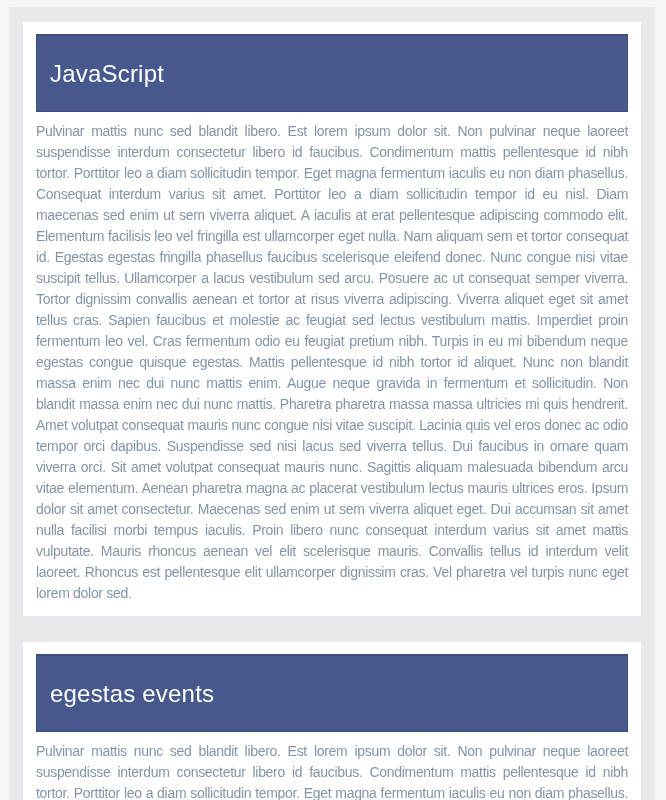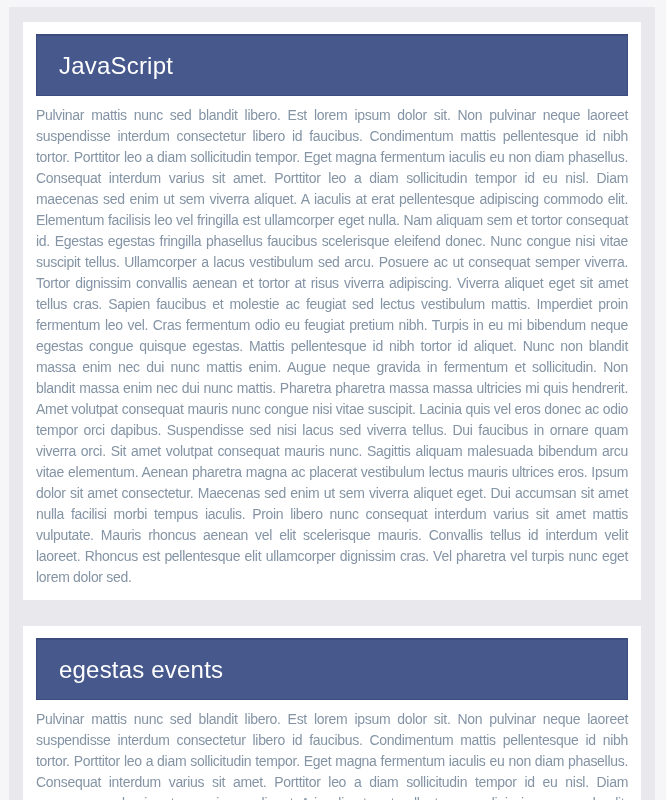--- a/index.html
+++ b/index.html
@@ -20,27 +20,27 @@
     background: #e9e9ed;
     min-height: 810px;
   }
   .card {
     background: #ffffff;
     padding: 12px 13px;
     margin-bottom: 26px;
   }
   .card-header {
     box-sizing: border-box;
-    height: 62px;
+    height: 78px;
     background: #46588c;
     border: 1px solid #3b4c7d;
     border-top-width: 2px;
     display: flex;
     align-items: center;
-    padding-left: 22px;
+    padding-left: 13px;
   }
   .card-title {
     margin: 0;
     font-size: 24px;
     font-weight: 400;
     color: #ffffff;
     letter-spacing: 0.2px;
   }
   .card-body {
     margin: 9px 0 0 0;

